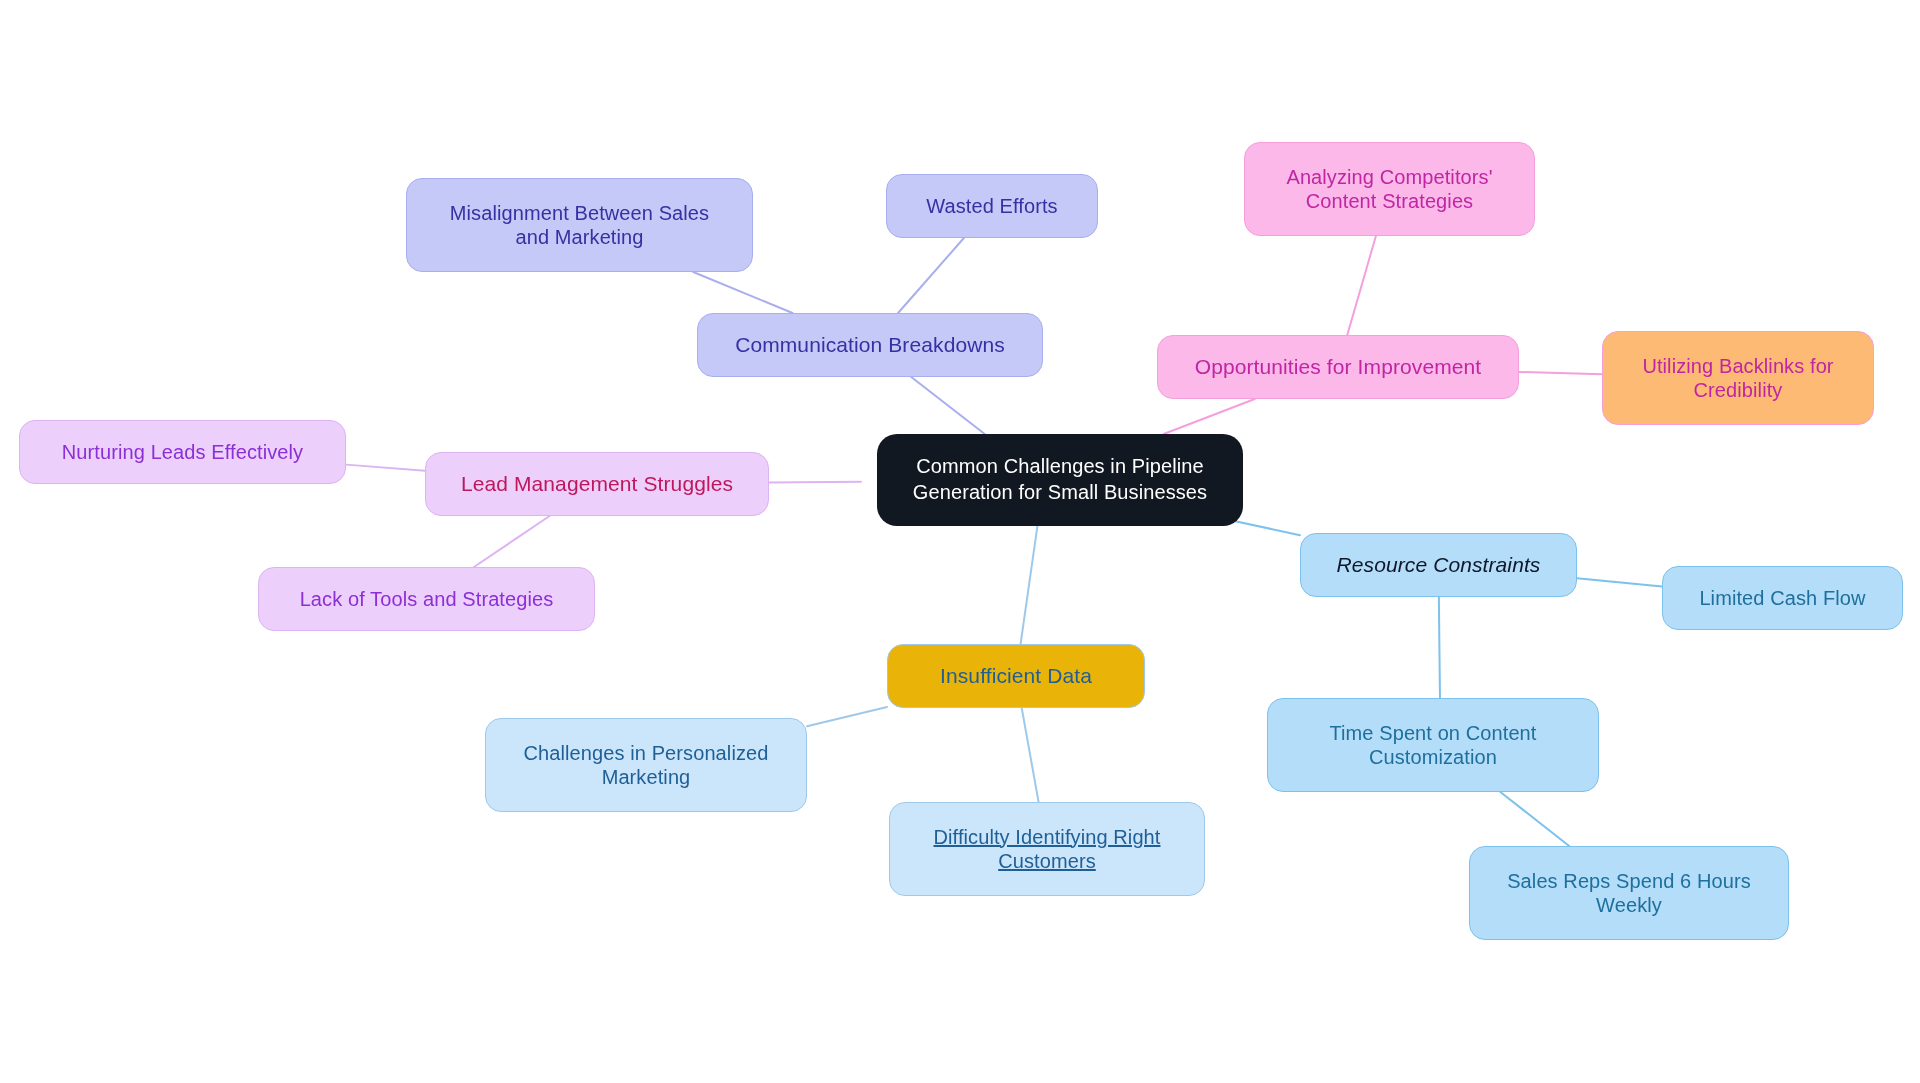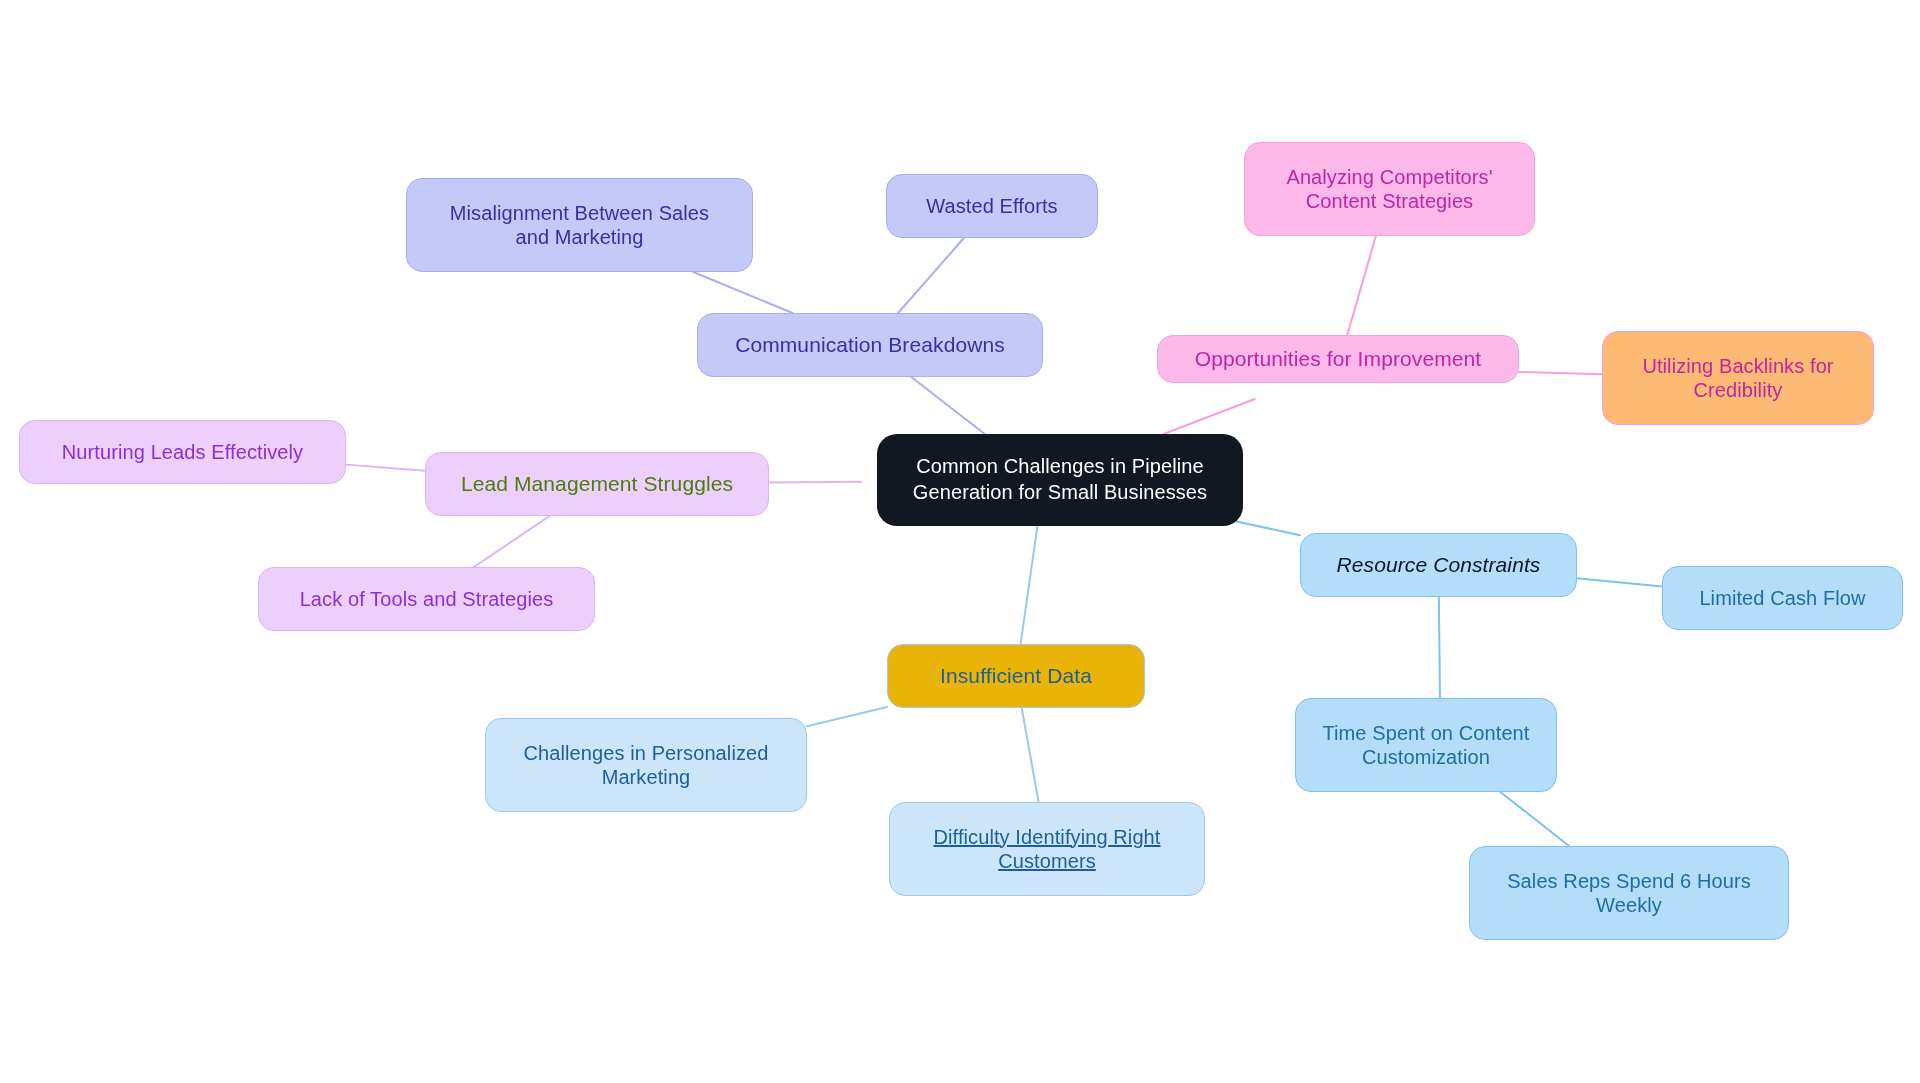--- a/index.html
+++ b/index.html
@@ -77,31 +77,31 @@
       <line x1="1037.4285714285713" y1="526" x2="1020.5714285714286" y2="644" stroke="#9ec9ea" stroke-width="2" stroke-linecap="round"></line>
       <line x1="887" y1="707.0297297297298" x2="807" y2="726.272972972973" stroke="#9ec9ea" stroke-width="2" stroke-linecap="round"></line>
       <line x1="1021.7341040462428" y1="708" x2="1038.578034682081" y2="802" stroke="#9ec9ea" stroke-width="2" stroke-linecap="round"></line>
     </svg>
   <div id="node-layer">
       <div class="node node-root" style="left: 861px; top: 434px; width: 366px; height: 92px; background: rgb(18, 24, 33); color: rgb(255, 255, 255); margin-left: 16px;">Common Challenges in Pipeline Generation for Small Businesses</div>
       <div class="node node-branch" style="left: 697px; top: 313px; width: 346px; height: 64px; background: rgb(197, 201, 247); border-color: rgb(169, 174, 238); color: rgb(55, 48, 163);">Communication Breakdowns</div>
       <div class="node node-leaf" style="left: 406px; top: 178px; width: 347px; height: 94px; background: rgb(197, 201, 247); border-color: rgb(169, 174, 238); color: rgb(55, 48, 163);">Misalignment Between Sales
 and Marketing</div>
       <div class="node node-leaf" style="left: 886px; top: 174px; width: 212px; height: 64px; background: rgb(197, 201, 247); border-color: rgb(169, 174, 238); color: rgb(55, 48, 163);">Wasted Efforts</div>
-      <div class="node node-branch" style="left: 1157px; top: 335px; width: 362px; height: 48px; background: rgb(251, 184, 232); border-color: rgb(245, 159, 221); color: rgb(192, 38, 163);">Opportunities for Improvement</div>
+      <div class="node node-branch" style="left: 1157px; top: 335px; width: 362px; height: 64px; background: rgb(251, 184, 232); border-color: rgb(245, 159, 221); color: rgb(192, 38, 163);">Opportunities for Improvement</div>
       <div class="node node-leaf" style="left: 1244px; top: 142px; width: 291px; height: 94px; background: rgb(251, 184, 232); border-color: rgb(245, 159, 221); color: rgb(192, 38, 163);">Analyzing Competitors'
 Content Strategies</div>
       <div class="node node-leaf" style="left: 1602px; top: 331px; width: 272px; height: 94px; background: #fdba74; border-color: rgb(245, 159, 221); color: rgb(192, 38, 163);">Utilizing Backlinks for
 Credibility</div>
-      <div class="node node-branch" style="left: 425px; top: 452px; width: 344px; height: 64px; background: rgb(237, 207, 251); border-color: rgb(220, 180, 242); color: #4d7c0f;">Lead Management Struggles</div>
+      <div class="node node-branch" style="left: 425px; top: 452px; width: 344px; height: 64px; background: rgb(237, 207, 251); border-color: rgb(220, 180, 242); color: #be185d;">Lead Management Struggles</div>
       <div class="node node-leaf" style="left: 19px; top: 420px; width: 327px; height: 64px; background: rgb(237, 207, 251); border-color: rgb(220, 180, 242); color: rgb(139, 47, 214);">Nurturing Leads Effectively</div>
       <div class="node node-leaf" style="left: 258px; top: 567px; width: 337px; height: 64px; background: rgb(237, 207, 251); border-color: rgb(220, 180, 242); color: rgb(139, 47, 214); text-align: right;">Lack of Tools and Strategies</div>
       <div class="node node-branch" style="left: 1300px; top: 533px; width: 277px; height: 64px; background: rgb(179, 221, 248); border-color: rgb(124, 194, 236); color: #0f172a; font-style: italic;">Resource Constraints</div>
       <div class="node node-leaf" style="left: 1662px; top: 566px; width: 241px; height: 64px; background: rgb(179, 221, 248); border-color: rgb(124, 194, 236); color: rgb(31, 111, 158);">Limited Cash Flow</div>
-      <div class="node node-leaf" style="left: 1295px; top: 698px; width: 262px; height: 94px; background: rgb(179, 221, 248); border-color: rgb(124, 194, 236); color: rgb(31, 111, 158);">Time Spent on Content
+      <div class="node node-leaf" style="left: 1267px; top: 698px; width: 332px; height: 94px; background: rgb(179, 221, 248); border-color: rgb(124, 194, 236); color: rgb(31, 111, 158);">Time Spent on Content
 Customization</div>
       <div class="node node-leaf" style="left: 1469px; top: 846px; width: 320px; height: 94px; background: rgb(179, 221, 248); border-color: rgb(124, 194, 236); color: rgb(31, 111, 158);">Sales Reps Spend 6 Hours
 Weekly</div>
       <div class="node node-branch" style="left: 887px; top: 644px; width: 258px; height: 64px; background: #eab308; border-color: rgb(158, 201, 234); color: rgb(31, 95, 150);">Insufficient Data</div>
       <div class="node node-leaf" style="left: 485px; top: 718px; width: 322px; height: 94px; background: rgb(203, 230, 251); border-color: rgb(158, 201, 234); color: rgb(31, 95, 150);">Challenges in Personalized
 Marketing</div>
       <div class="node node-leaf" style="left: 889px; top: 802px; width: 316px; height: 94px; background: rgb(203, 230, 251); border-color: rgb(158, 201, 234); color: rgb(31, 95, 150); text-decoration: underline;">Difficulty Identifying Right
 Customers</div>
     </div>
 </div>

